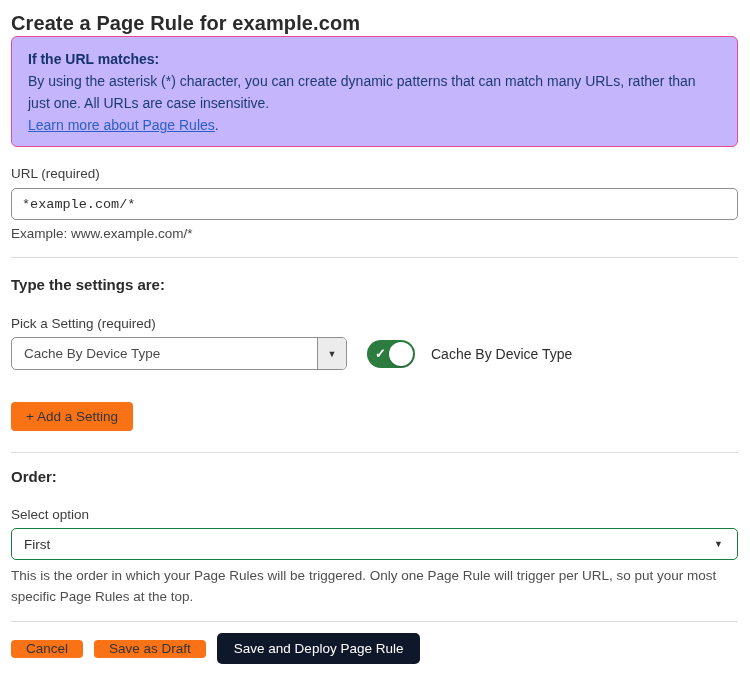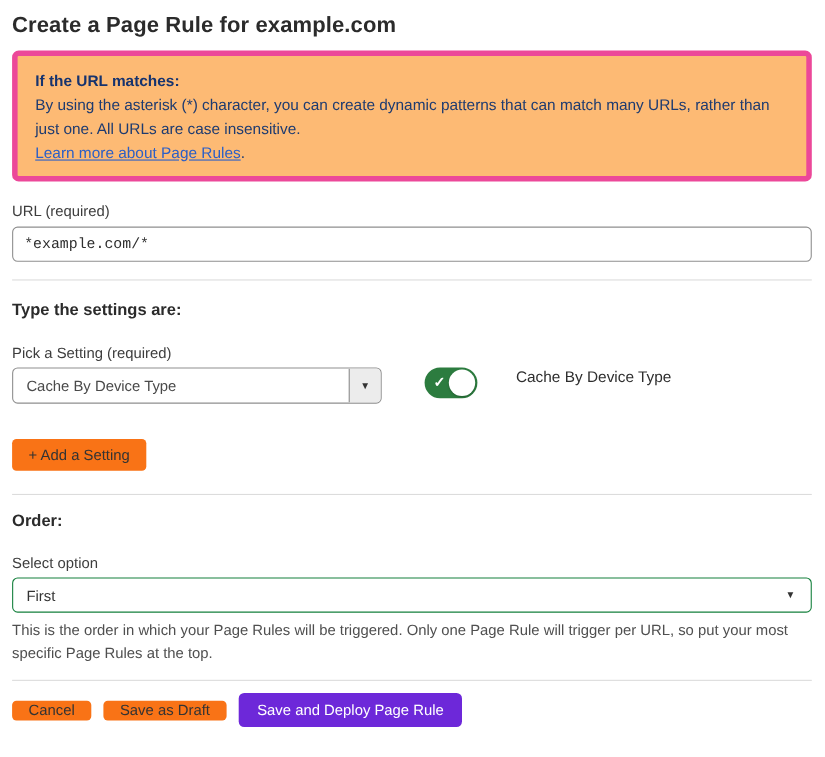--- a/index.html
+++ b/index.html
@@ -14,23 +14,23 @@
   .page-title {
     font-size: 20px;
     font-weight: bold;
     color: #2b2b2b;
     letter-spacing: 0.1px;
     margin-top: 2px;
   }
 
   
   .info-box {
-    margin-top: 11px;
-    background: #fdba74;
-    border: 5px solid #ec4899;
+    margin-top: 1px;
+    background: #c4b5fd;
+    border: 1px solid #ec4899;
     border-radius: 6px;
     padding: 11px 16px 10px 16px;
     color: #1e3b70;
     font-size: 14px;
     line-height: 22px;
   }
   .info-box .info-heading {
     font-weight: bold;
     color: #16336e;
   }
@@ -80,21 +80,21 @@
   .sub-label {
     margin-top: 23px;
     font-size: 13.5px;
     color: #3d3d3d;
   }
 
   
   .setting-row {
     margin-top: 6px;
     display: flex;
-    gap: 19px;
+    align-items: center;
   }
   .custom-select {
     width: 336px;
     height: 33px;
     border: 1px solid #8f8f8f;
     border-radius: 5px;
     background: #fff;
     display: flex;
     align-items: stretch;
     overflow: hidden;
@@ -210,21 +210,21 @@
   }
 
   .footer-divider { margin-top: 14px; }
   .footer-actions {
     margin-top: 11px;
     display: flex;
     align-items: center;
     gap: 11px;
   }
   .btn-primary {
-    background: #6d28d9;
+    background: #0f172a;
     color: #ffffff;
     border-radius: 5px;
     height: 31px;
     padding: 0 17px;
   }
   .footer-actions .btn-gray { height: 18px; }
 </style>
 </head>
 <body>
 
@@ -233,20 +233,21 @@
   <h1 class="page-title">Create a Page Rule for example.com</h1>
 
   <div class="info-box">
     <div class="info-heading">If the URL matches:</div>
     <div class="info-body">By using the asterisk (*) character, you can create dynamic patterns that can match many URLs, rather than just one. All URLs are case insensitive.</div>
     <div><a class="info-link">Learn more about Page Rules</a><span>.</span></div>
   </div>
 
   <div class="field-label">URL (required)</div>
   <input class="text-input" type="text" value="*example.com/*" style="">
+  <div class="helper-text">Example: www.example.com/*</div>
 
   <hr class="divider">
 
   <div class="section-heading">Type the settings are:</div>
 
   <div class="sub-label">Pick a Setting (required)</div>
 
   <div class="setting-row">
     <div class="custom-select">
       <div class="select-value">Cache By Device Type</div>

